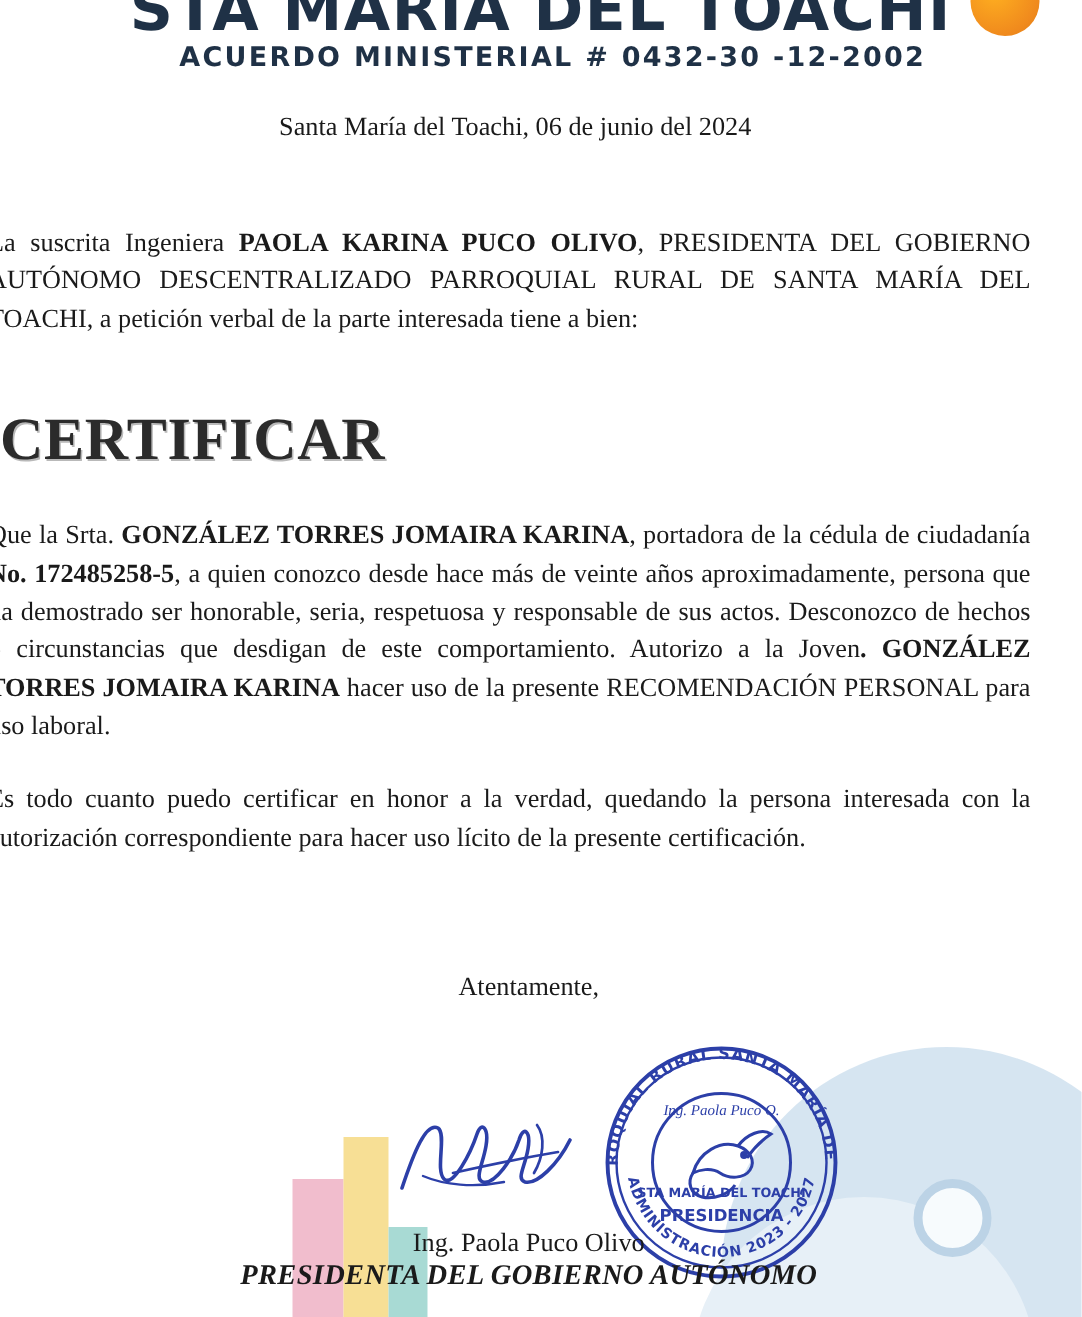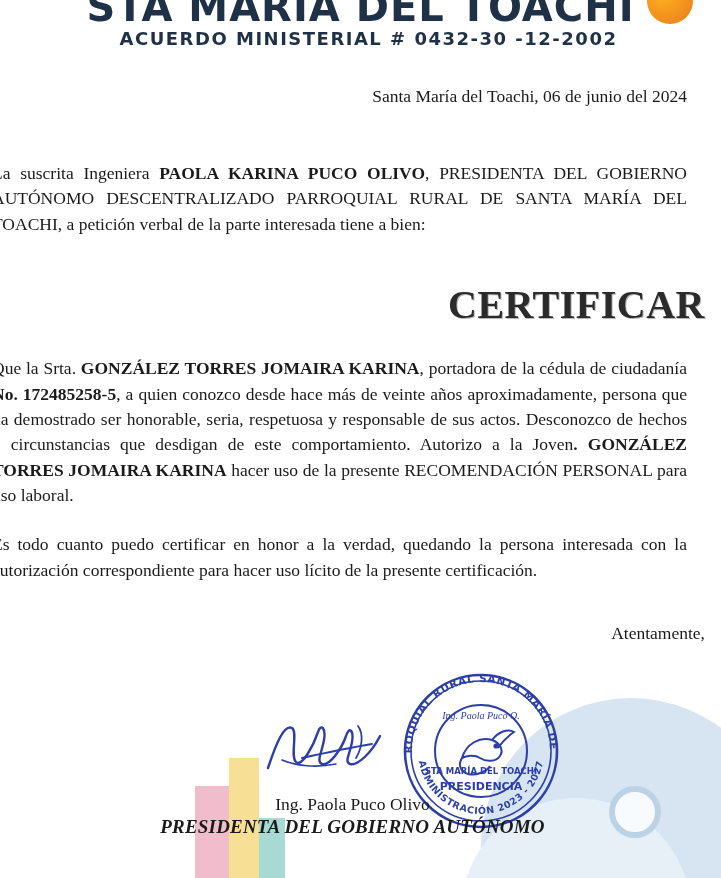--- a/index.html
+++ b/index.html
@@ -85,54 +85,54 @@
     position: absolute; left: 0; right: 0; bottom: 0;
     height: 2px; background: #ffffff;
   }
 
   
   .page {
     position: relative;
     padding: 0 16px 0 0;
   }
   .date-line {
-    margin-top: 26px;
+    margin-top: 14px;
     padding-right: 18px;
-    text-align: right;
+    text-align: center;
     font-size: 17.5px;
   }
   .para {
     margin-top: 0;
     padding: 0 18px 0 0;
     text-align: justify;
     text-justify: inter-word;
     font-size: 17.5px;
     line-height: 1.45;
   }
   .para.first { margin-top: 54px; }
   .para.second { margin-top: 28px; }
   .para.third { margin-top: 24px; }
   .indent-neg { margin-left: -8px; }
   b, .b { font-weight: bold; margin-top: 36px; }
   .ital { }
 
   .certificar {
     margin-top: 44px;
-    text-align: right;
+    text-align: left;
     font-family: "Liberation Serif", serif;
     font-weight: bold;
     font-size: 40px;
     letter-spacing: .5px;
     color: #2b2b2b;
     text-shadow: 1px 1px 0 #b9b9b9;
   }
 
   .atentamente {
-    margin-top: 40px;
-    text-align: right;
+    margin-top: 76px;
+    text-align: center;
     font-size: 17.5px;
   }
 
   
   .sign-area {
     position: relative;
     height: 175px;
   }
   .signature {
     position: absolute;

